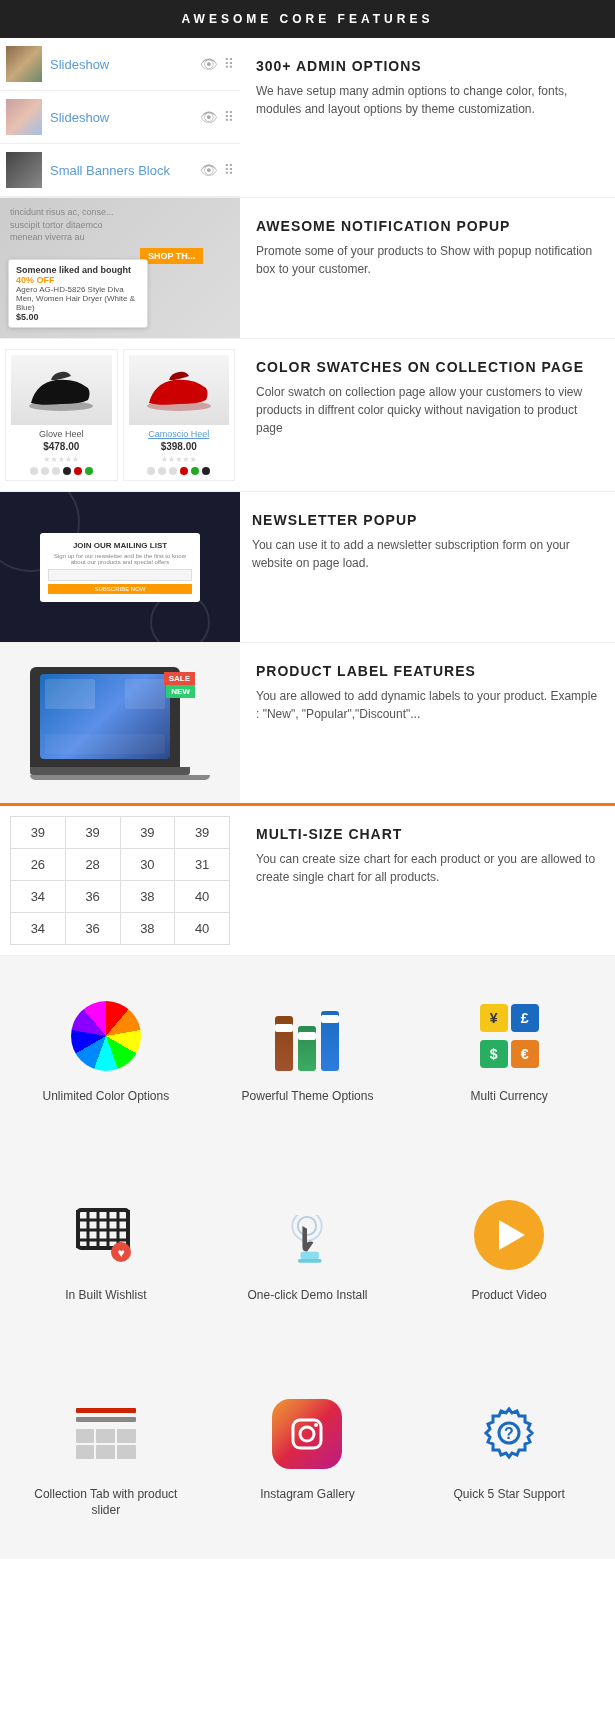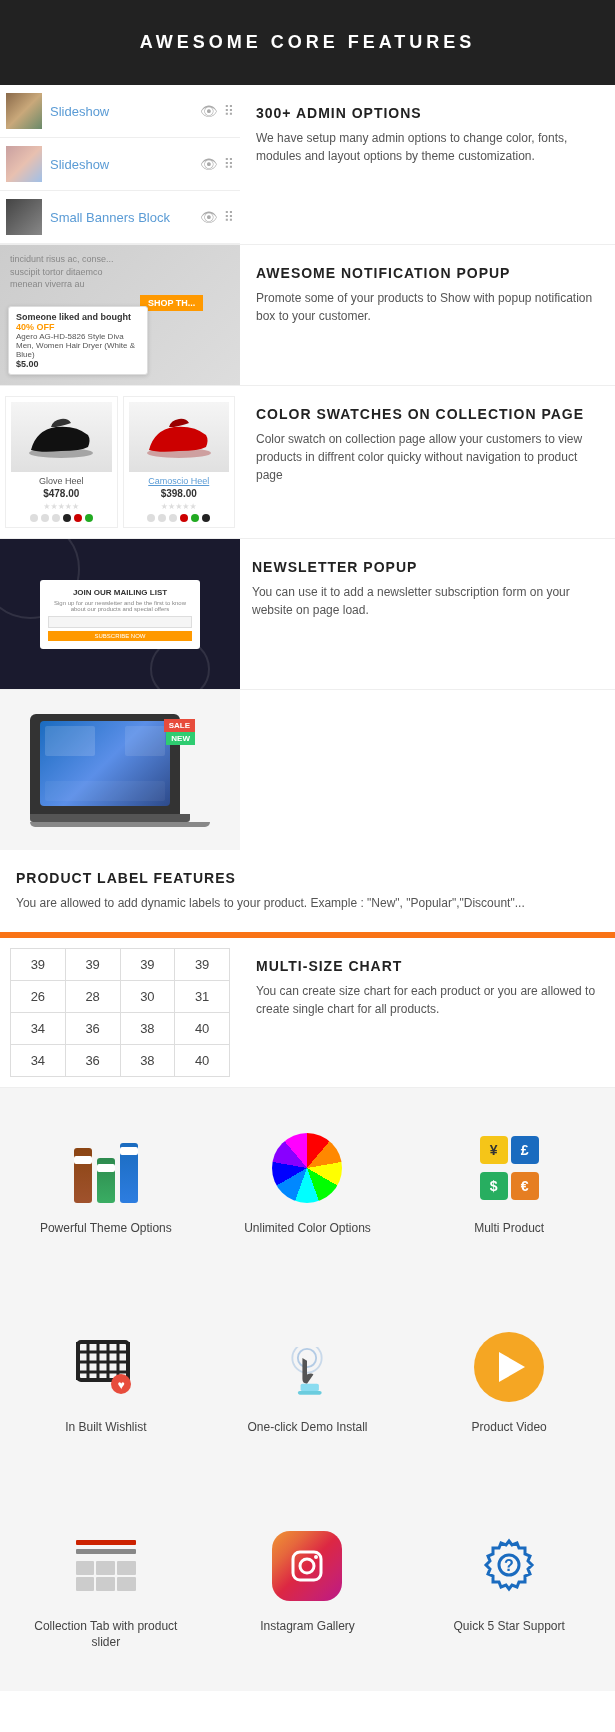--- a/index.html
+++ b/index.html
@@ -8,23 +8,23 @@
       width: 615px;
       background: #fff;
       color: #333;
     }
 
     
     .header {
       background: #222;
       color: #fff;
       text-align: center;
-      padding: 32px 10px;
+      padding: 12px 10px;
       letter-spacing: 4px;
-      font-size: 18px;
+      font-size: 12px;
       font-weight: bold;
     }
 
     
     .admin-section {
       display: flex;
       border-bottom: 1px solid #eee;
     }
     .admin-left {
       width: 240px;
@@ -223,22 +223,21 @@
       border: 2px solid rgba(255,255,255,0.1);
     }
     .newsletter-right {
       flex: 1;
       padding: 20px 12px;
     }
 
     
     .label-section {
       display: flex;
-      border-bottom: 6px solid #f97316;
-      flex-direction: column;
+      border-bottom: 3px solid #f97316;
     }
     .label-left {
       width: 240px;
       min-width: 240px;
       background: #f5f5f5;
       padding: 15px;
       display: flex;
       align-items: center;
       justify-content: center;
       height: 160px;
@@ -711,50 +710,50 @@
   <div class="sizechart-right">
     <div class="feature-title">MULTI-SIZE CHART</div>
     <div class="feature-desc">You can create size chart for each product or you are allowed to create single chart for all products.</div>
   </div>
 </div>
 
 <div class="features-grid-section">
   <div class="features-grid" id="features-grid">
       <div class="feature-cell">
         <div class="feature-icon">
+          <div class="color-wheel"></div>
+        </div>
+        <div class="feature-cell-label">Unlimited Color Options</div>
+      </div>
+      <div class="feature-cell">
+        <div class="feature-icon">
       <div class="theme-toggles">
         <div class="toggle-bar t1">
               <div class="toggle-knob"></div>
             </div>
         <div class="toggle-bar t2">
               <div class="toggle-knob" style="top:6px"></div>
             </div>
         <div class="toggle-bar t3">
               <div class="toggle-knob" style="top:4px"></div>
             </div>
       </div>
         </div>
         <div class="feature-cell-label">Powerful Theme Options</div>
       </div>
       <div class="feature-cell">
         <div class="feature-icon">
-          <div class="color-wheel"></div>
-        </div>
-        <div class="feature-cell-label">Unlimited Color Options</div>
-      </div>
-      <div class="feature-cell">
-        <div class="feature-icon">
       <div class="currency-icon">
         <div class="currency-box cb-yellow">¥</div>
         <div class="currency-box cb-blue">£</div>
         <div class="currency-box cb-green">$</div>
         <div class="currency-box cb-orange">€</div>
       </div>
         </div>
-        <div class="feature-cell-label">Multi Product</div>
+        <div class="feature-cell-label">Multi Currency</div>
       </div>
       <div class="grid-row-divider"></div>
       <div class="feature-cell">
         <div class="feature-icon">
       <div class="wishlist-icon">
         <svg width="65" height="65" viewBox="0 0 65 65">
           <rect x="5" y="8" width="50" height="38" rx="3" fill="none" stroke="#222" stroke-width="4"></rect>
           <line x1="5" y1="8" x2="5" y2="46" stroke="#222" stroke-width="4"></line>
           <line x1="15" y1="8" x2="15" y2="46" stroke="#222" stroke-width="3"></line>
           <line x1="25" y1="8" x2="25" y2="46" stroke="#222" stroke-width="3"></line>

